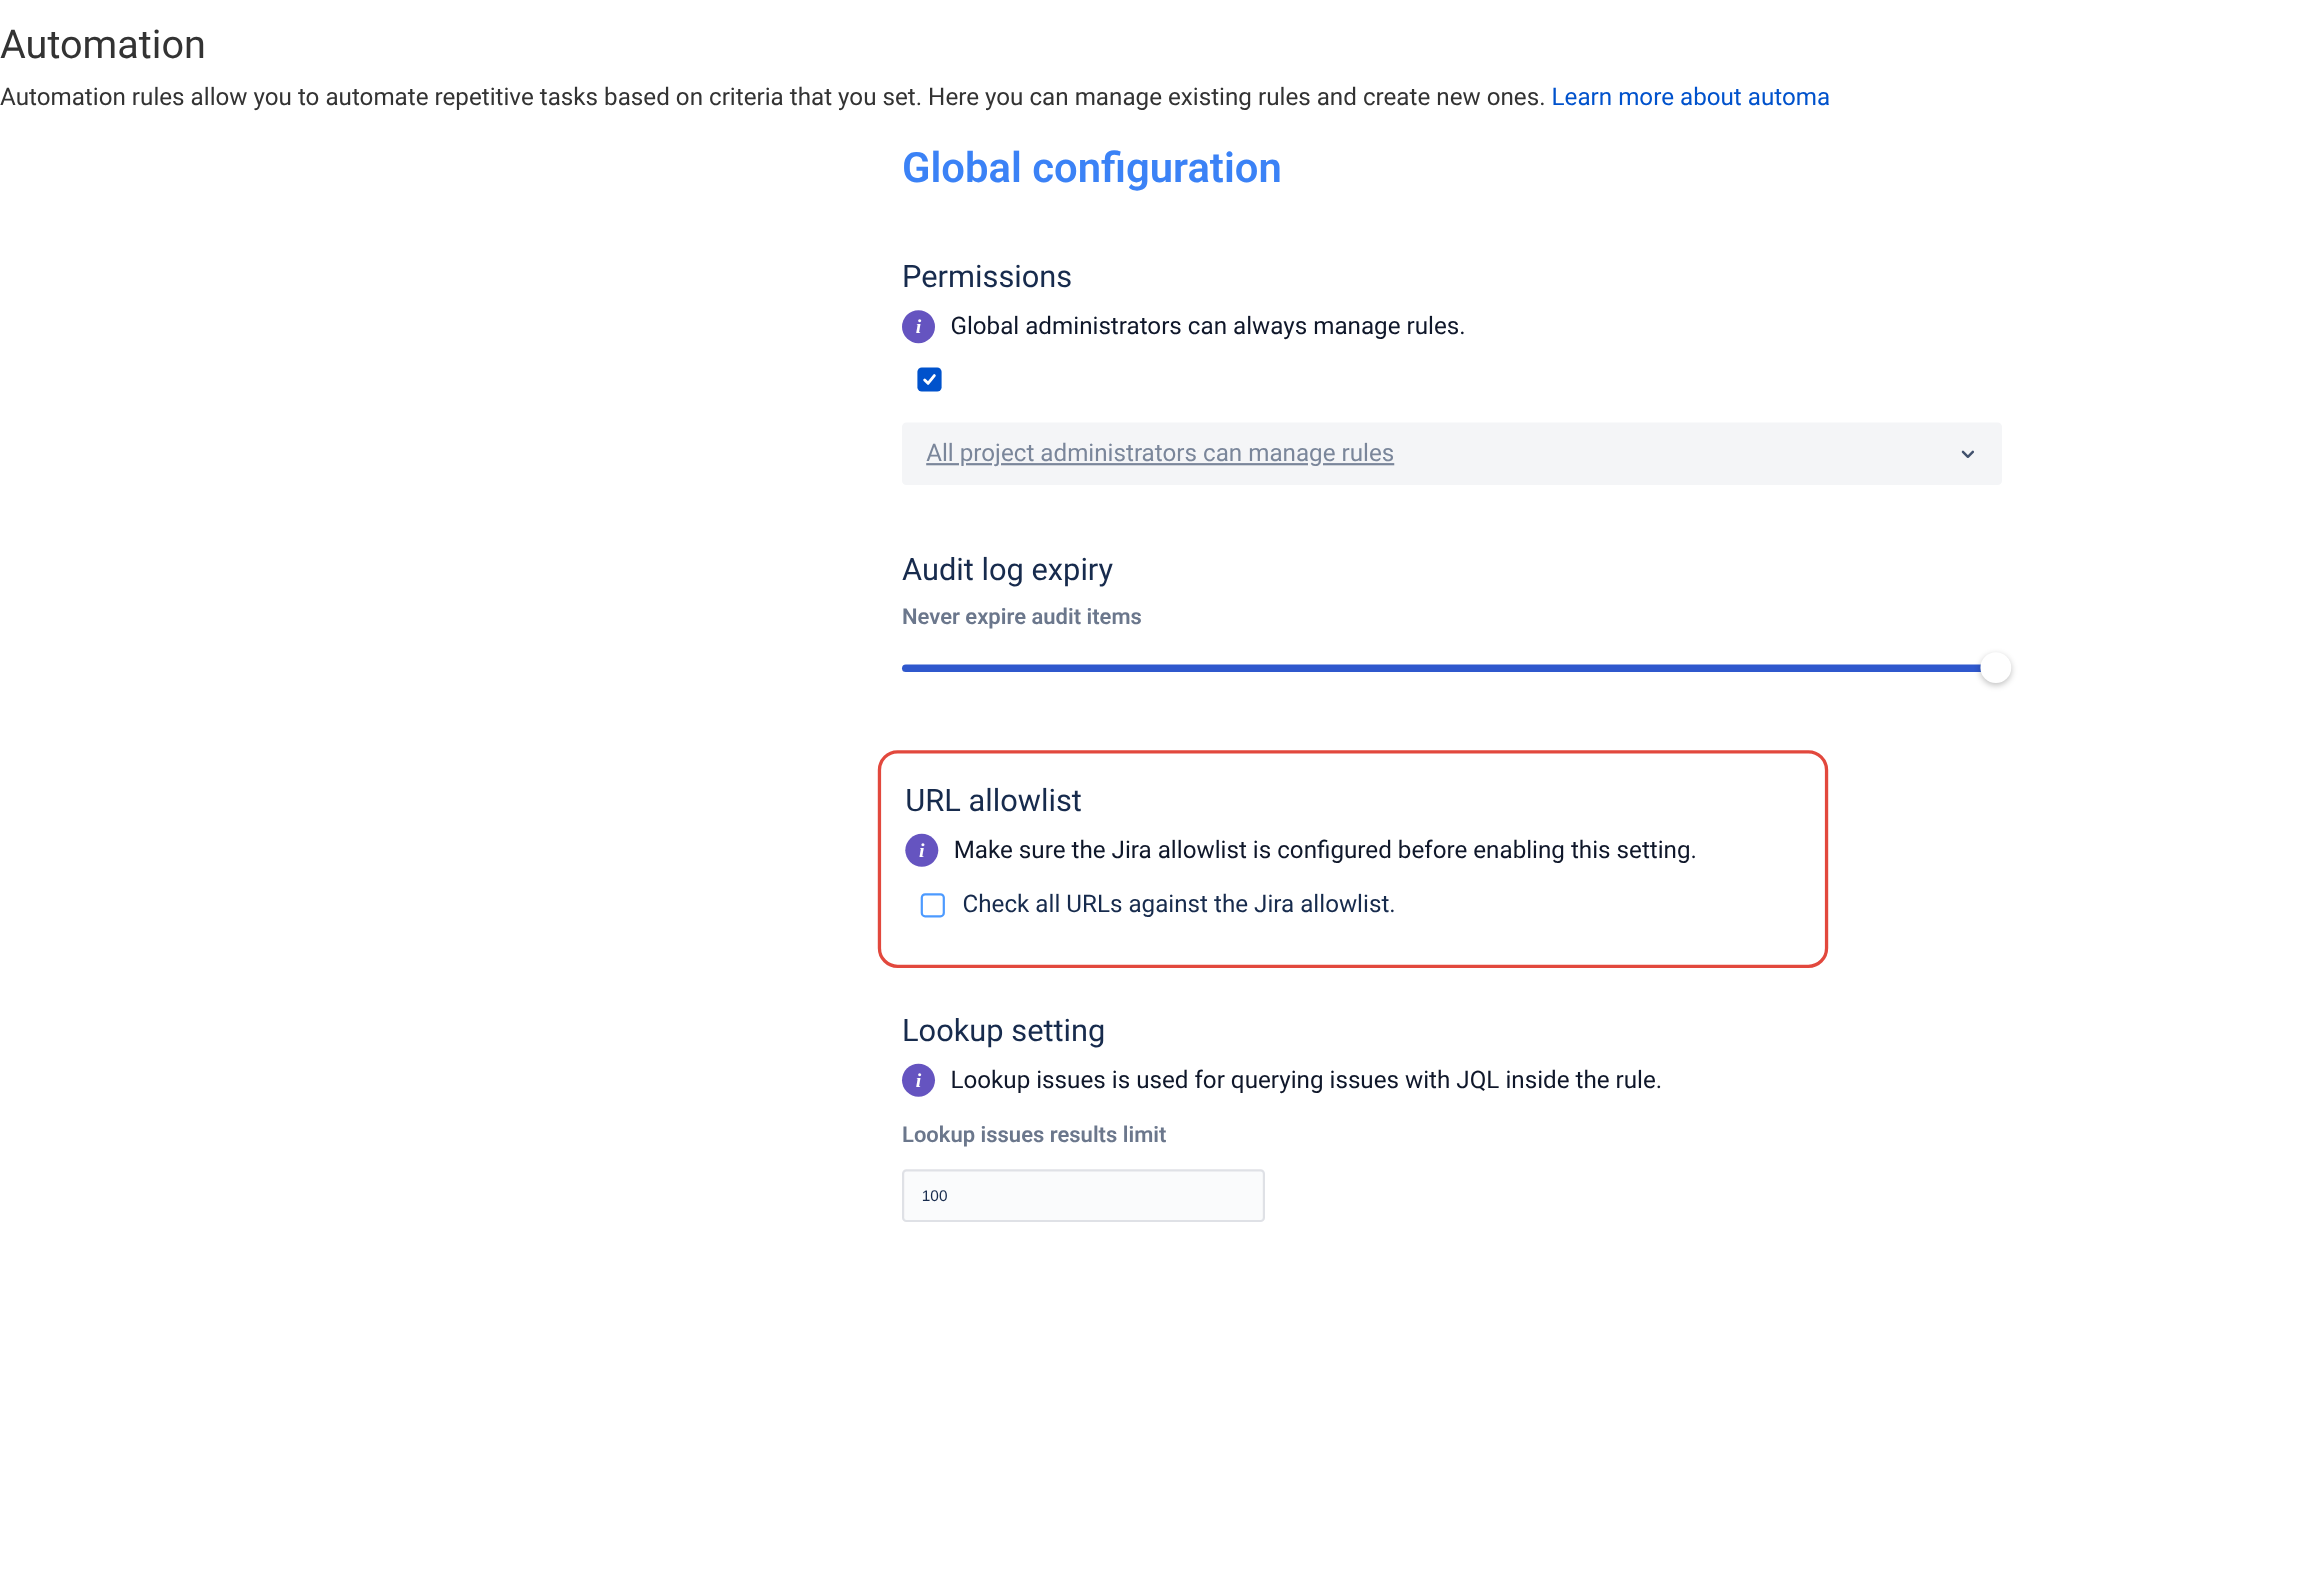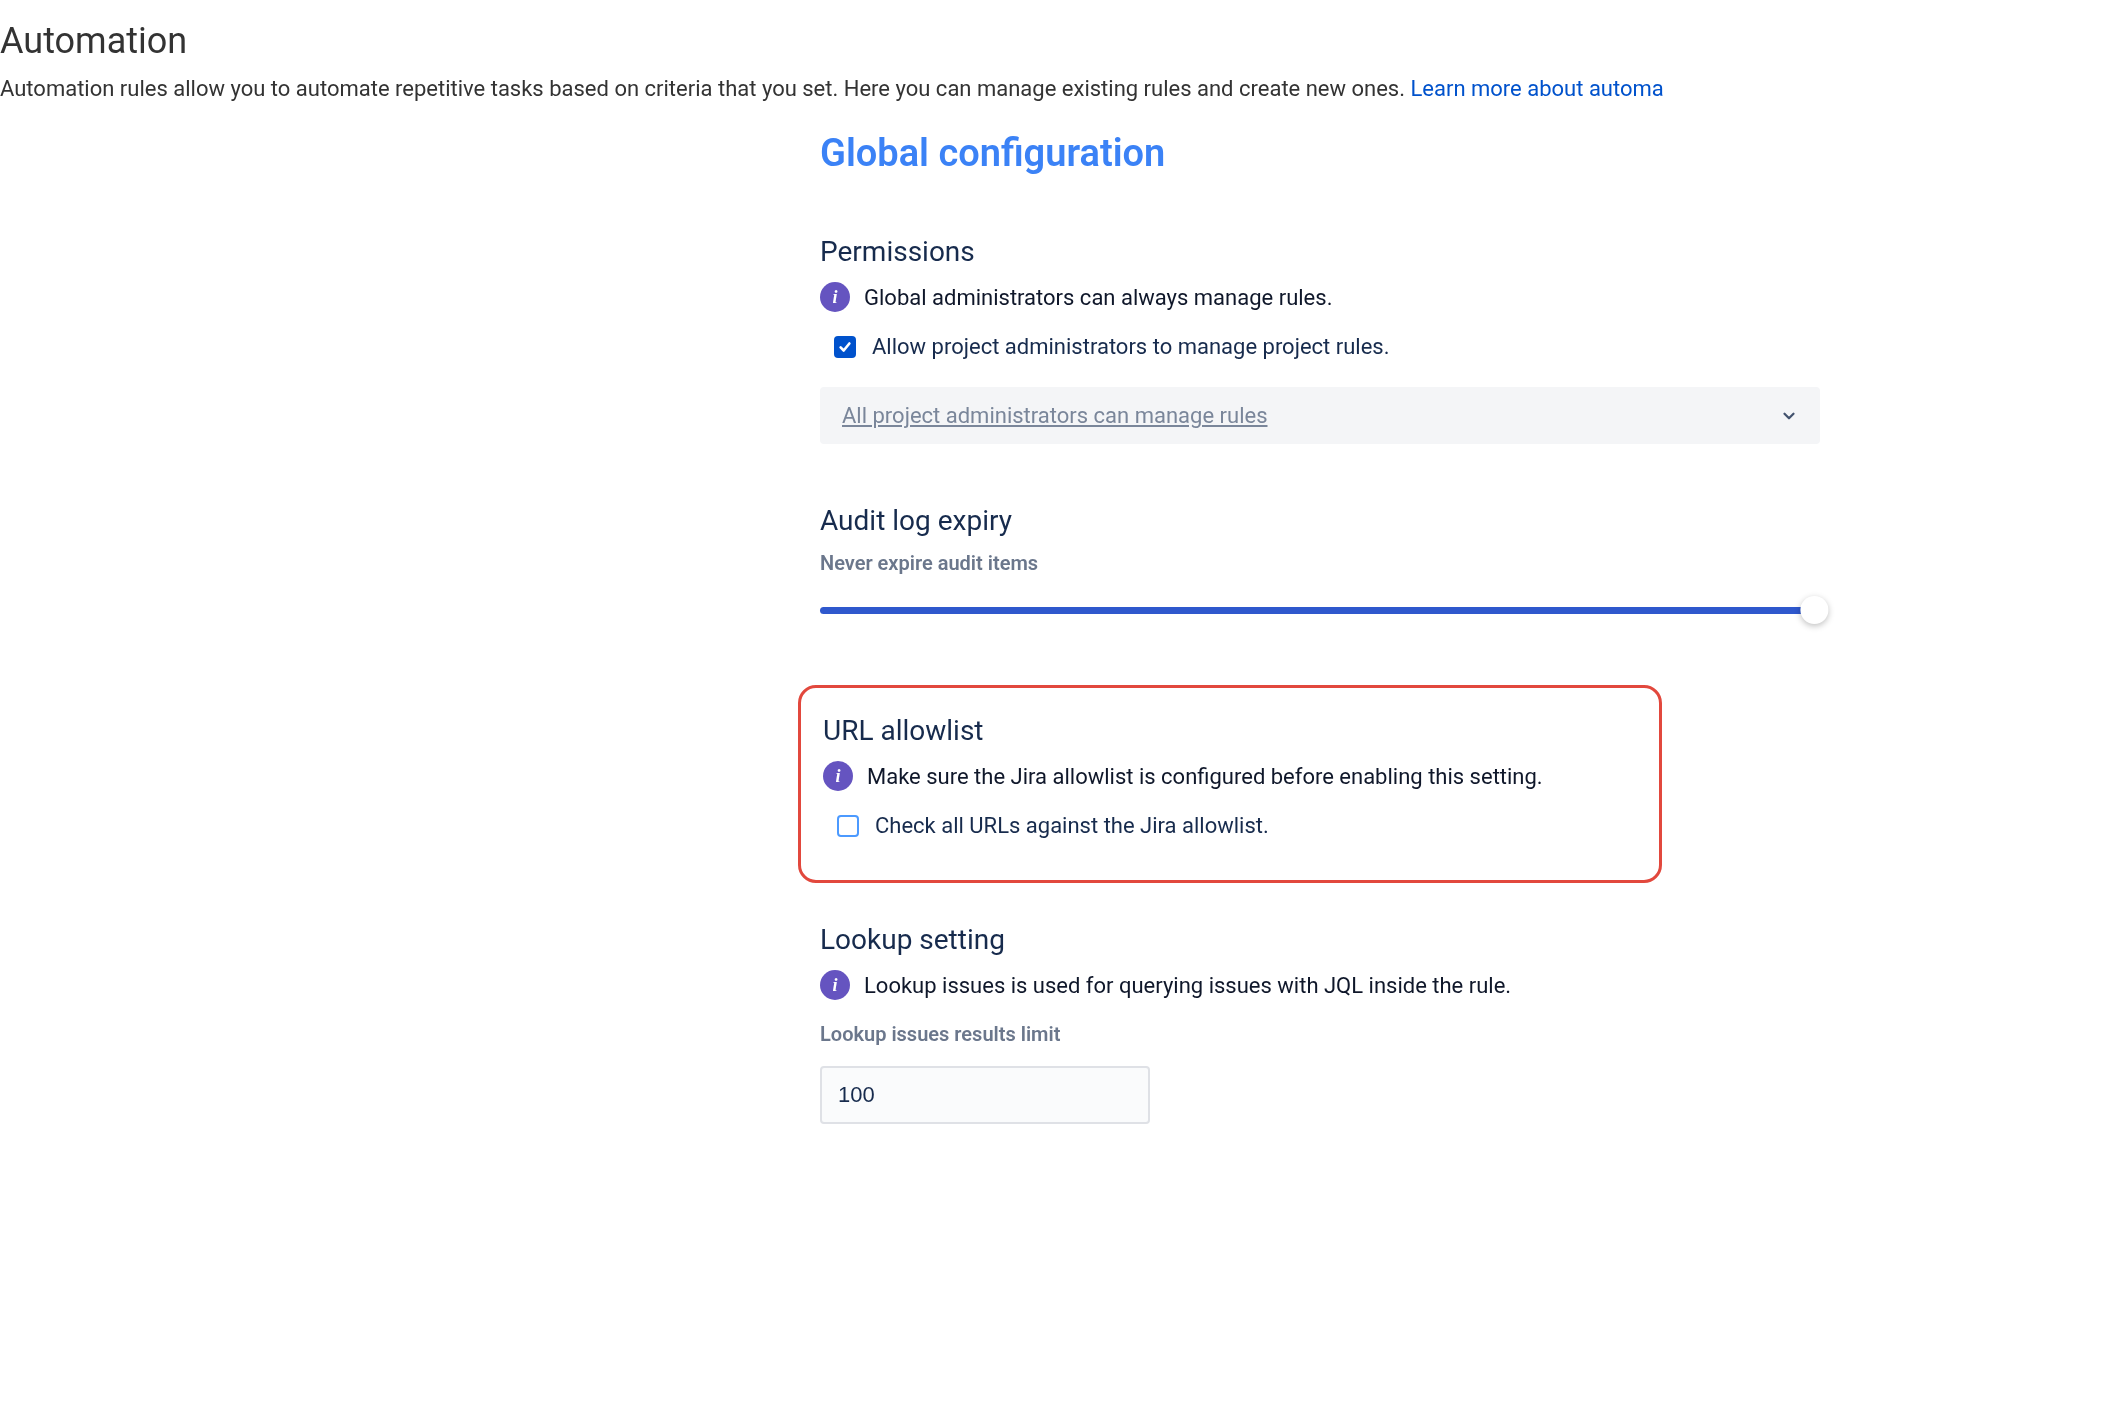--- a/index.html
+++ b/index.html
@@ -161,21 +161,21 @@
       margin-left: -22px;
       width: 864px;
     }
     .highlight-box .section-title {
       margin-top: 6px;
     }
     .text-input {
       border: 2px solid #DFE1E6;
       border-radius: 4px;
       padding: 14px 16px;
-      font-size: 22px;
+      font-size: 14px;
       color: #172B4D;
       width: 330px;
       background: #FAFBFC;
     }
   </style>
 </head>
 <body>
 
 <h1 class="page-title">Automation</h1>
 
@@ -192,21 +192,20 @@
     <div class="info-row">
       <div class="info-icon">i</div>
       <div class="info-text">Global administrators can always manage rules.</div>
     </div>
     <div class="checkbox-row">
       <div class="checkbox checked">
         <svg viewBox="0 0 16 16" fill="none" stroke="#fff" stroke-width="3" stroke-linecap="round" stroke-linejoin="round">
           <polyline points="3,8.5 6.5,12 13,4"></polyline>
         </svg>
       </div>
-      <div class="checkbox-label">Allow project administrators to manage project rules.</div>
     </div>
     <div class="dropdown">
       <span>All project administrators can manage rules</span>
       <svg class="chevron" viewBox="0 0 24 24" fill="none" stroke="#42526E" stroke-width="3" stroke-linecap="round" stroke-linejoin="round">
         <polyline points="6 9 12 15 18 9"></polyline>
       </svg>
     </div>
   </div>
 
   <div class="section">

